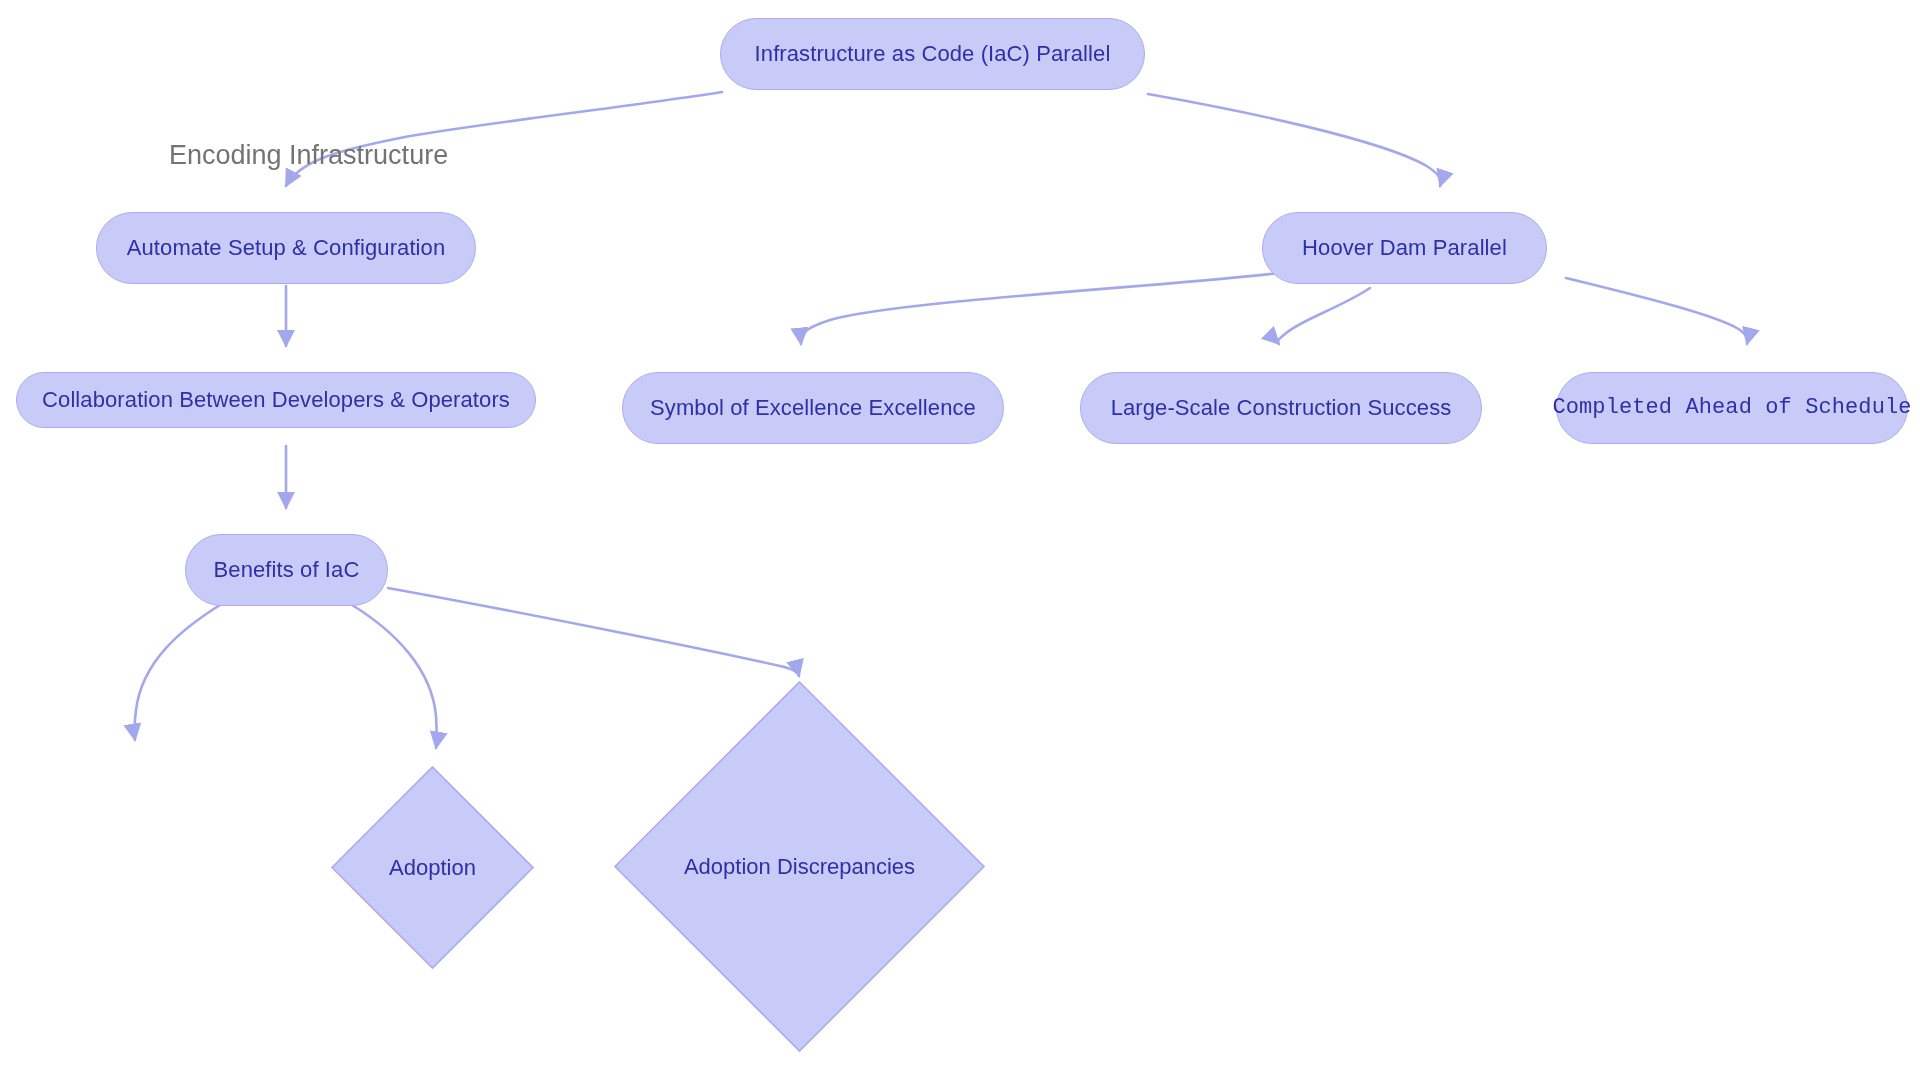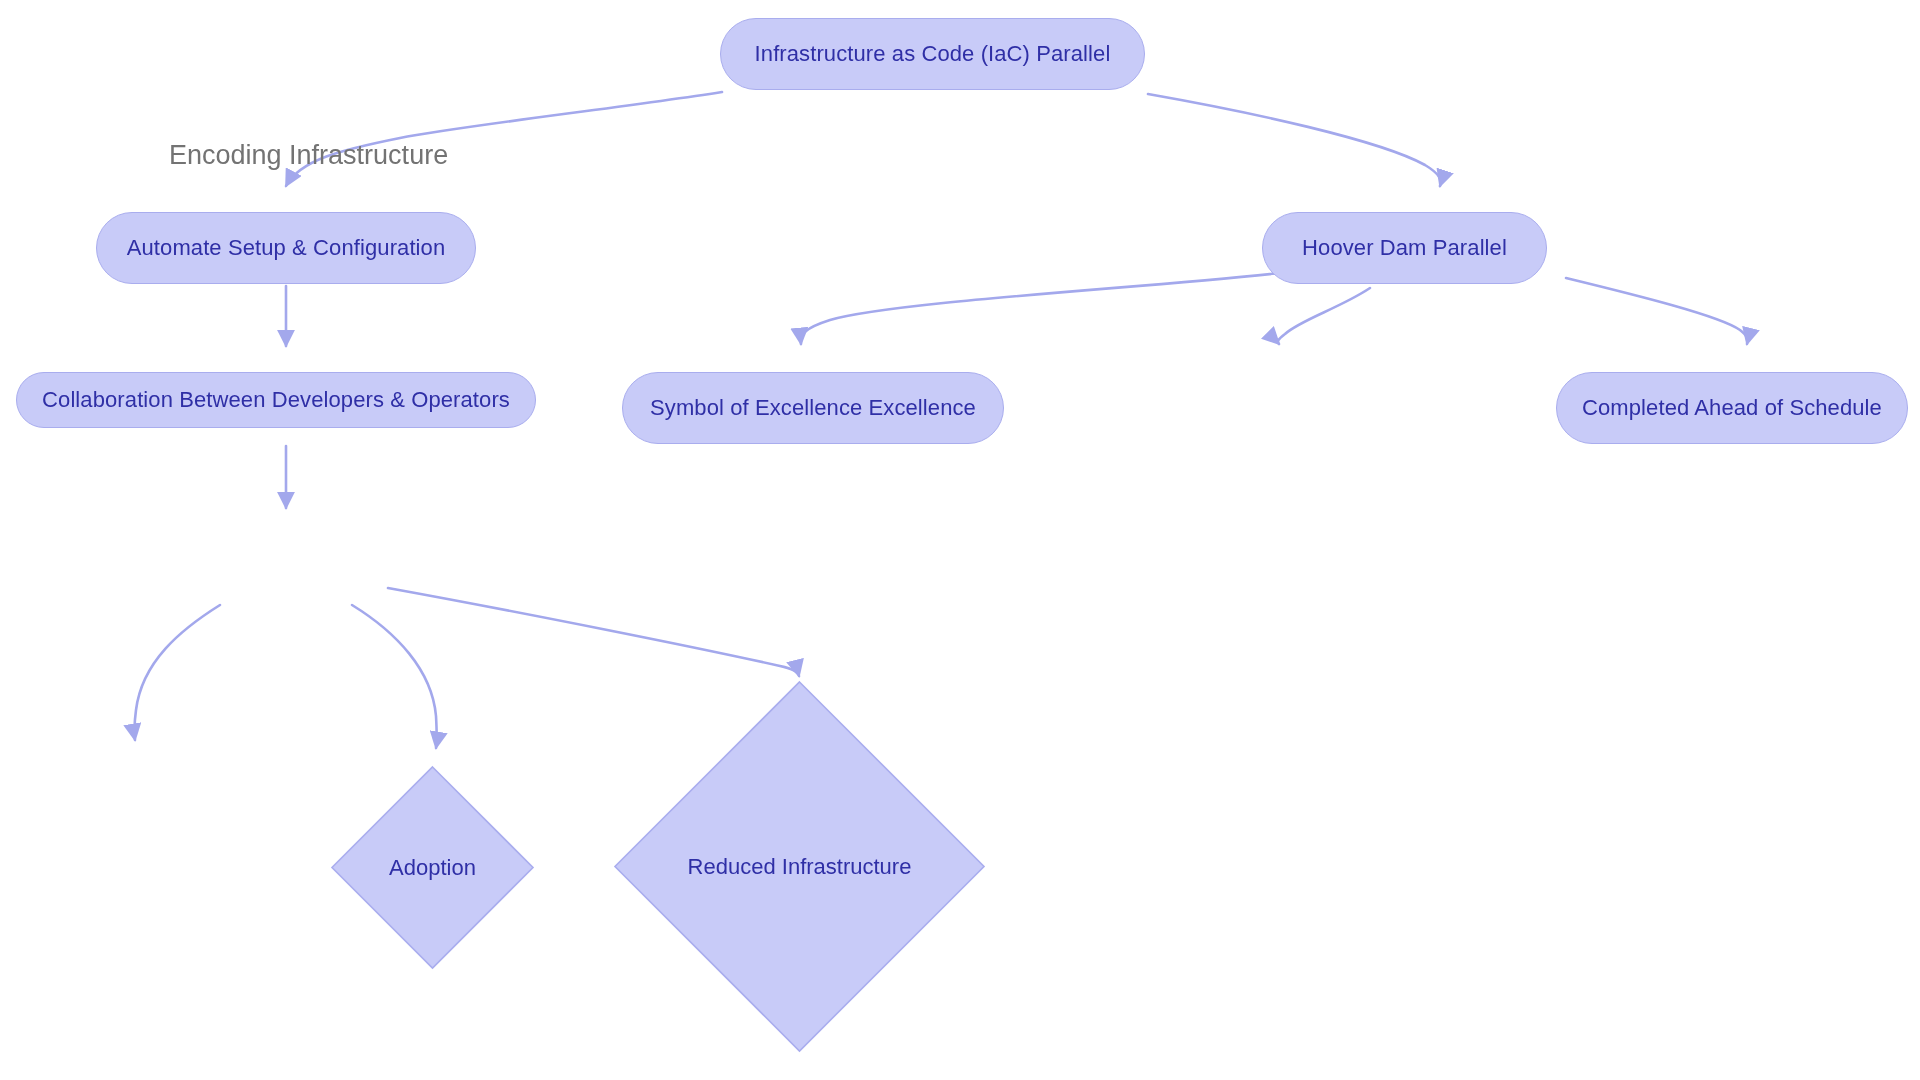--- a/index.html
+++ b/index.html
@@ -103,32 +103,34 @@
   <div class="node" style="left:720px; top:18px; width:425px; height:72px;">Infrastructure as Code (IaC) Parallel</div>
 
   <div class="node" style="left:96px; top:212px; width:380px; height:72px;">Automate Setup &amp; Configuration</div>
 
   <div class="node" style="left:1262px; top:212px; width:285px; height:72px;">Hoover Dam Parallel</div>
 
   <div class="node" style="left:16px; top:372px; width:520px; height:56px;">Collaboration Between Developers &amp; Operators</div>
 
   <div class="node" style="left:622px; top:372px; width:382px; height:72px;">Symbol of Excellence Excellence</div>
 
+  <div class="node" style="left:1080px; top:372px; width:402px; height:72px;">Large-Scale Construction Success</div>
 
-  <div class="node" style="left:1556px; top:372px; width:352px; height:72px;">Completed Ahead of Schedule</div>
+  <div class="node" style="left:1556px; top:372px; width:352px; height:72px;font-family:Liberation Mono, monospace;">Completed Ahead of Schedule</div>
 
+  <div class="node" style="left:185px; top:534px; width:203px; height:72px;">Benefits of IaC</div>
 
 
   <div class="diamond-wrap" style="left:330px; top:765px; width:205px; height:205px;">
     <svg width="205" height="205" viewBox="0 0 205 205">
       <polygon points="102.5,2 203,102.5 102.5,203 2,102.5" fill="#c8cbf8" stroke="#a9adee" stroke-width="1.6"></polygon>
     </svg>
     <div class="diamond-label">Adoption</div>
   </div>
 
   <div class="diamond-wrap" style="left:613px; top:680px; width:373px; height:373px;">
     <svg width="373" height="373" viewBox="0 0 373 373">
       <polygon points="186.5,2 371,186.5 186.5,371 2,186.5" fill="#c8cbf8" stroke="#a9adee" stroke-width="1.6"></polygon>
     </svg>
-    <div class="diamond-label">Reduced Infrastructure</div>
+    <div class="diamond-label">Adoption Discrepancies</div>
   </div>
 
 </div>
 
 </body></html>

